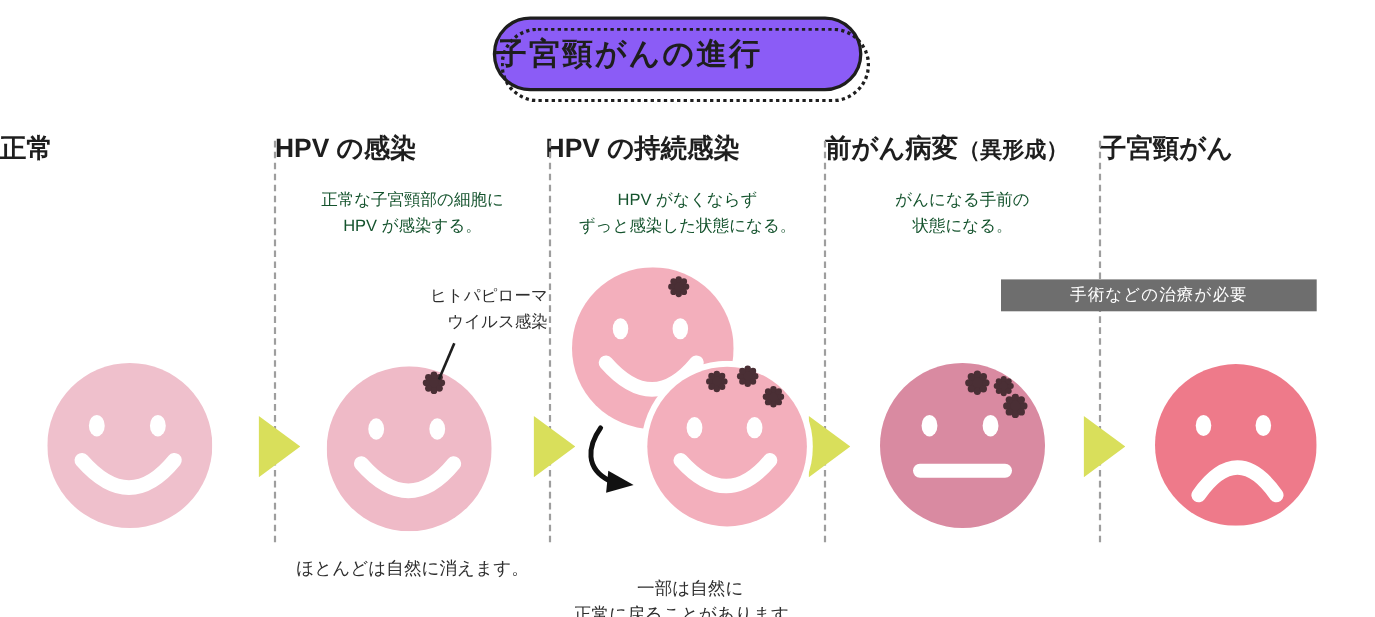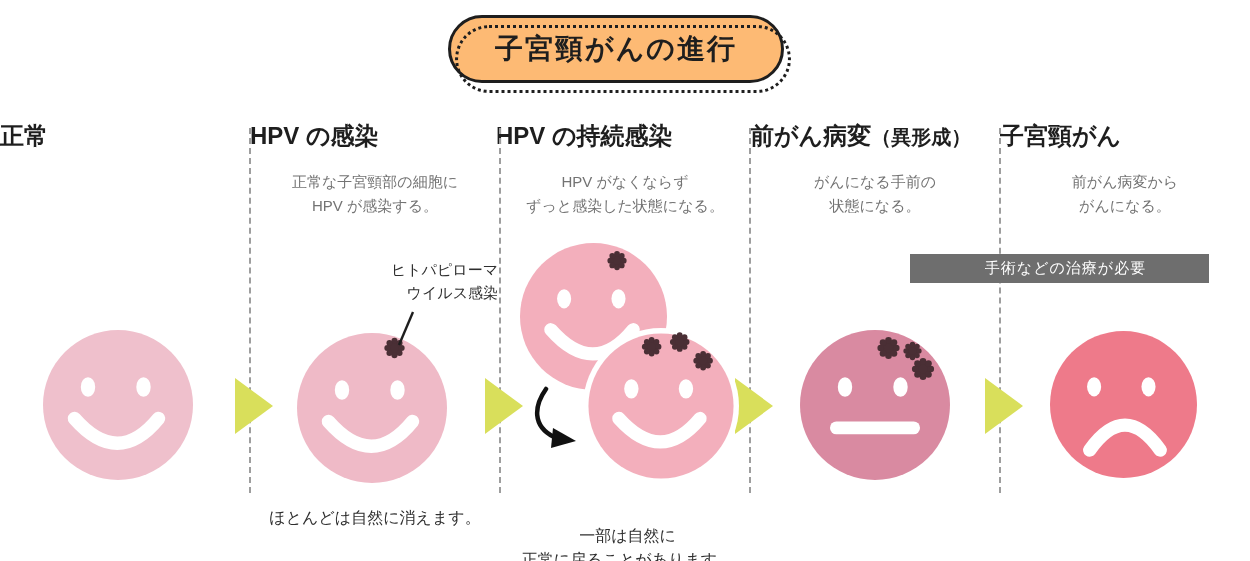--- a/index.html
+++ b/index.html
@@ -3,37 +3,37 @@
 <meta charset="utf-8">
 <style>
   html,body{margin:0;padding:0;background:#fff;}
   .stage-canvas{
     position:relative;width:1250px;height:561px;background:#fff;overflow:hidden;
     font-family:"Liberation Sans","DejaVu Sans",sans-serif;color:#1e1e1e;
   }
   
   .title-pill{
     position:absolute;left:448px;top:15px;width:330px;height:62px;
-    background:#fdba74;border:3px solid #1e1e1e;border-radius:36px;
-    display:flex;align-items:center;justify-content:center;z-index:6;
+    background:#8b5cf6;border:3px solid #1e1e1e;border-radius:36px;
+    display:flex;align-items:center;z-index:6;
   }
   .title-pill::after{
     content:"";position:absolute;inset:-3px;border:3px dotted #1e1e1e;
     border-radius:36px;transform:translate(7px,10px);z-index:-1;
   }
   .title-text{font-size:28px;font-weight:700;letter-spacing:2px;}
   
   .col-header{
     position:absolute;top:122px;width:250px;
     font-size:24px;font-weight:700;line-height:1.2;white-space:nowrap;
   }
   .col-header .sub{font-size:20px;font-weight:700;}
   .col-desc{
     position:absolute;top:170px;width:250px;text-align:center;
-    font-size:15px;line-height:1.6;color:#737373;white-space:pre-line;
+    font-size:15px;line-height:1.6;color:#14532d;white-space:pre-line;
   }
   .divider{
     position:absolute;top:128px;height:365px;width:0;
     border-left:2px dashed #9e9e9e;z-index:1;
   }
   
   .flow-arrow{
     position:absolute;top:378px;width:38px;height:56px;z-index:4;
     clip-path:polygon(0 0,100% 50%,0 100%);
   }
@@ -94,24 +94,22 @@
   <div class="col-header" style="left:496px">HPV の持続感染</div>
   <div class="col-header" style="left:750px"><span>前がん病変</span><span class="sub">（異形成）</span></div>
   <div class="col-header" style="left:1000px">子宮頸がん</div>
 
   <div class="col-desc" style="left:250px">正常な子宮頸部の細胞に
 HPV が感染する。</div>
   <div class="col-desc" style="left:500px">HPV がなくならず
 ずっと感染した状態になる。</div>
   <div class="col-desc" style="left:750px">がんになる手前の
 状態になる。</div>
-  <div class="col-desc" style="left:1000px">前がん病変から
-がんになる。</div>
 
-  <div class="treat-badge" style="color: rgb(255, 255, 255); background-color: rgb(110, 110, 110); padding-left: 12px;">手術などの治療が必要</div>
+  <div class="treat-badge" style="color: rgb(255, 255, 255); background-color: rgb(110, 110, 110);">手術などの治療が必要</div>
 
   <div class="flow-arrow" style="left: 235px; background-color: rgb(217, 223, 91);"></div>
   <div class="flow-arrow" style="left: 485px; background-color: rgb(217, 223, 91);"></div>
   <div class="flow-arrow" style="left: 735px; background-color: rgb(217, 223, 91);"></div>
   <div class="flow-arrow" style="left: 985px; background-color: rgb(217, 223, 91);"></div>
 
   <svg class="face" style="left:43px;top:330px" width="150" height="150" viewBox="0 0 100 100">
     <circle cx="50" cy="50" r="50" fill="#EFC0CC"></circle>
     <ellipse cx="30" cy="38" rx="4.8" ry="6.5" fill="#fff"></ellipse>
     <ellipse cx="67" cy="38" rx="4.8" ry="6.5" fill="#fff"></ellipse>

